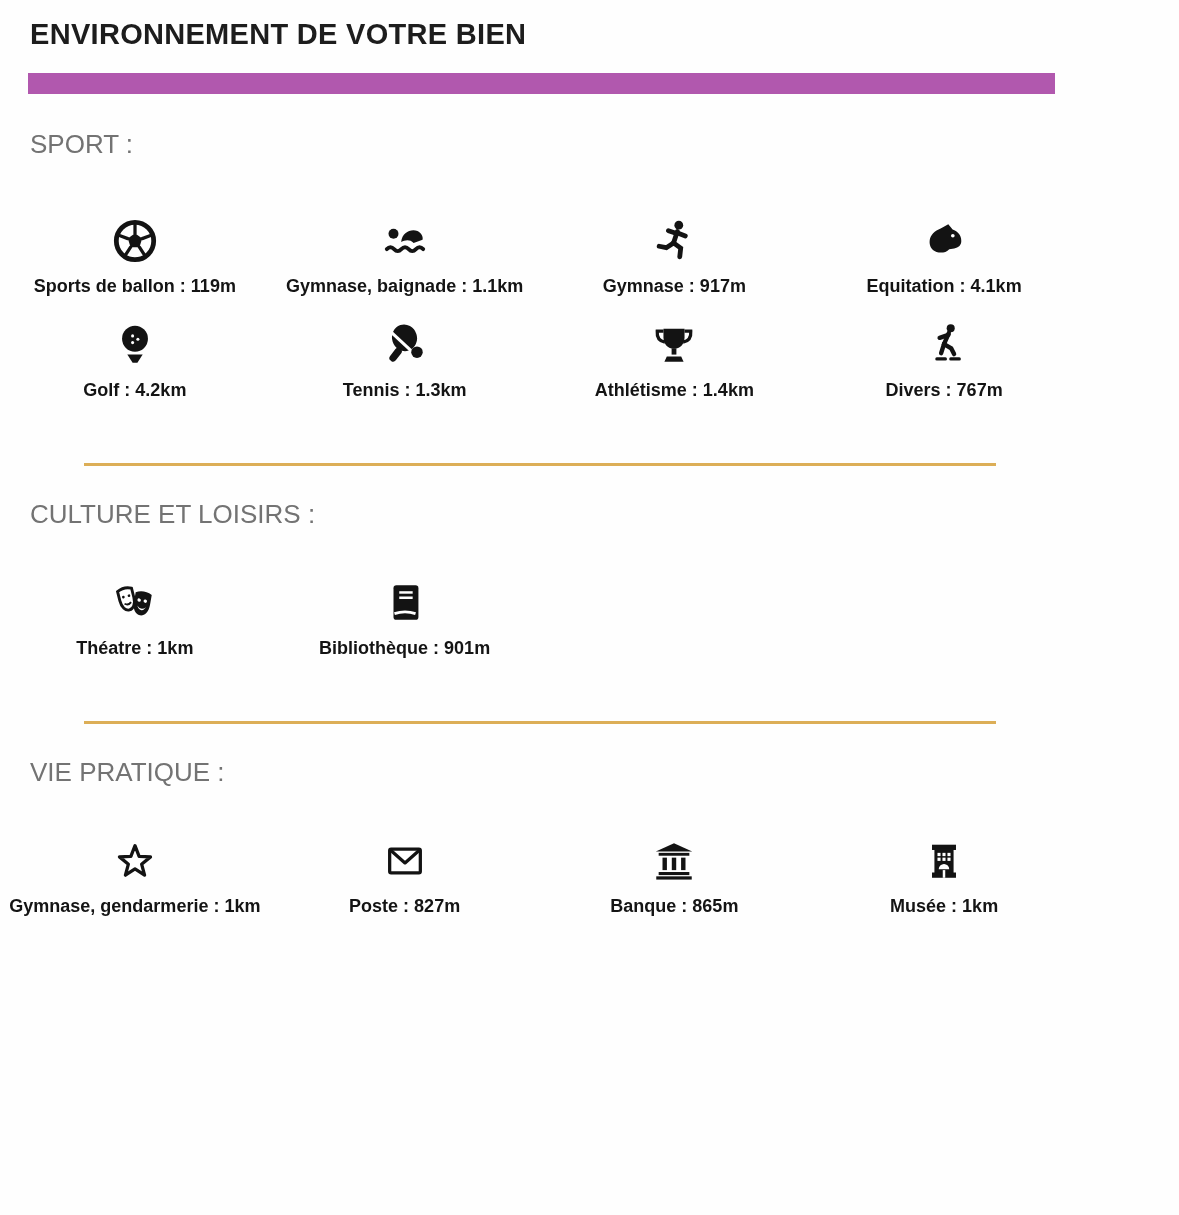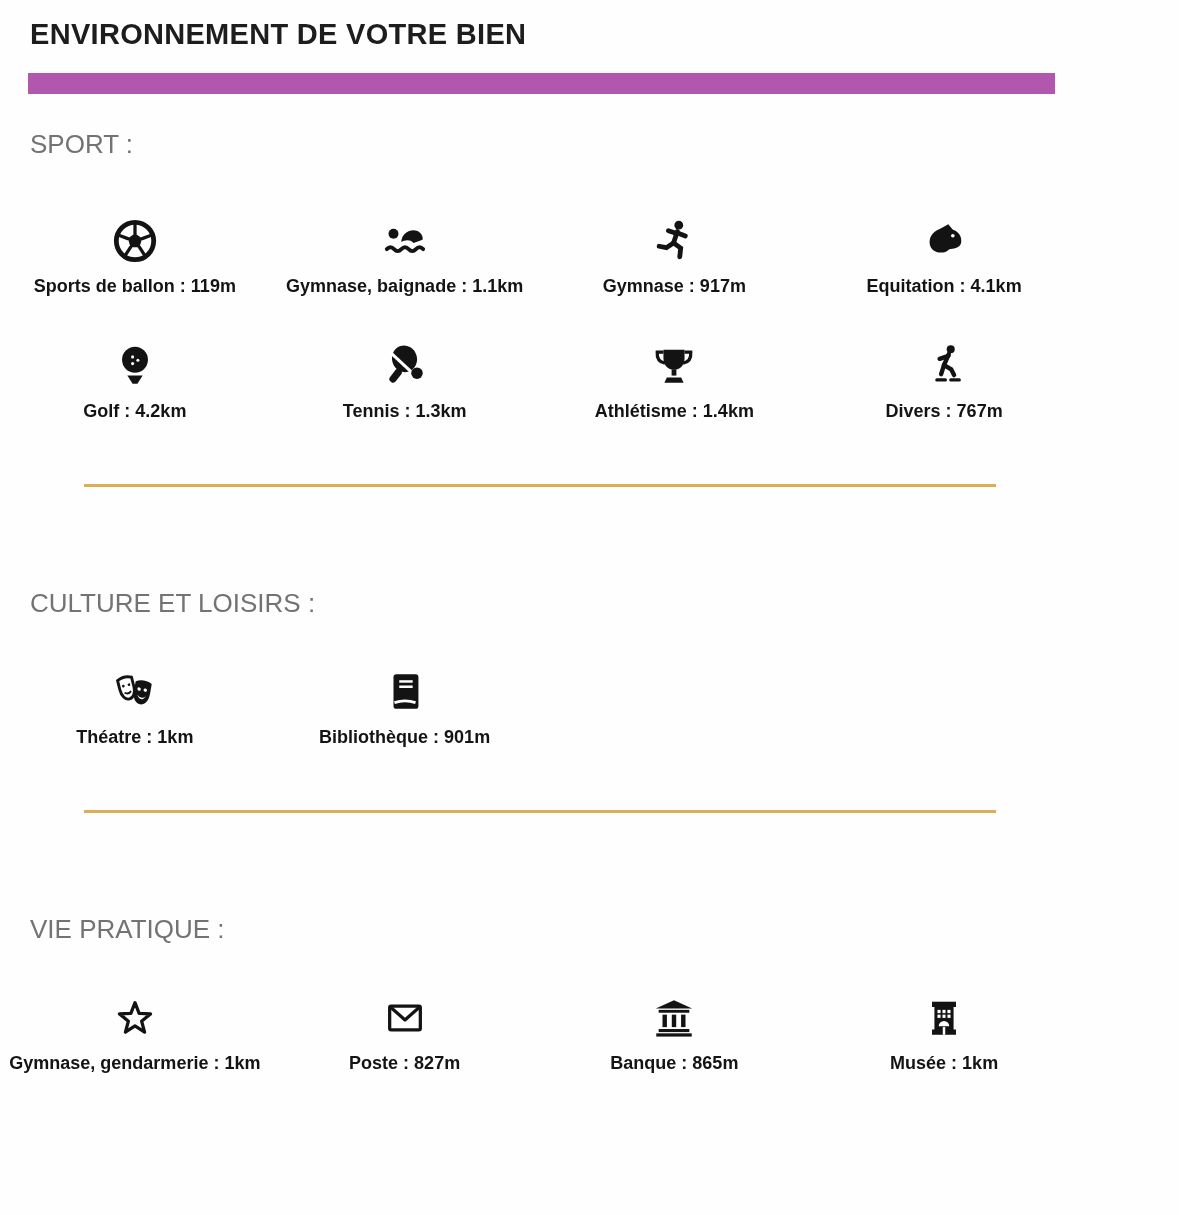--- a/index.html
+++ b/index.html
@@ -32,26 +32,26 @@
     background:var(--accent);
   }
 
   .section-heading{
     margin:34px 0 0 30px;
     font-size:26px;
     font-weight:400;
     color:#737373;
     line-height:32px;
   }
-  .section-heading.gap-lg{margin-top:100px;}
+  .section-heading.gap-lg{margin-top:32px;}
 
   .poi-grid{
     display:grid;
     grid-template-columns:repeat(4,1fr);
-    row-gap:46px;
+    row-gap:25px;
     margin-top:58px;
     width:100%;
   }
   .poi-grid.tight{margin-top:50px;}
   .poi{
     display:flex;
     flex-direction:column;
     align-items:center;
     text-align:center;
   }

